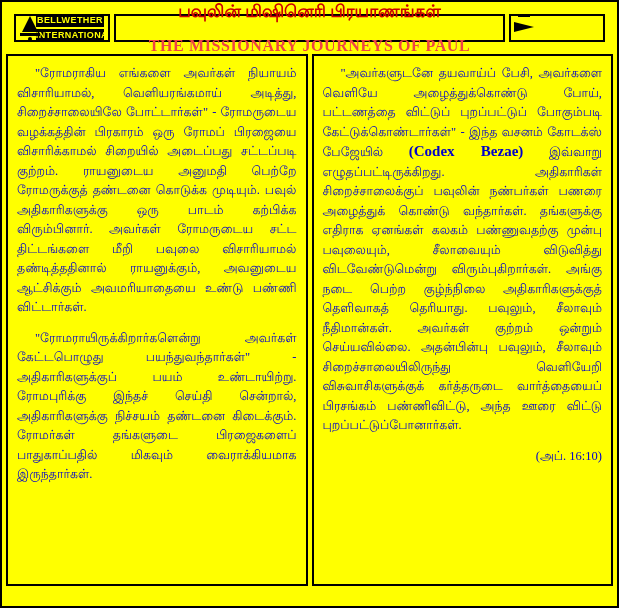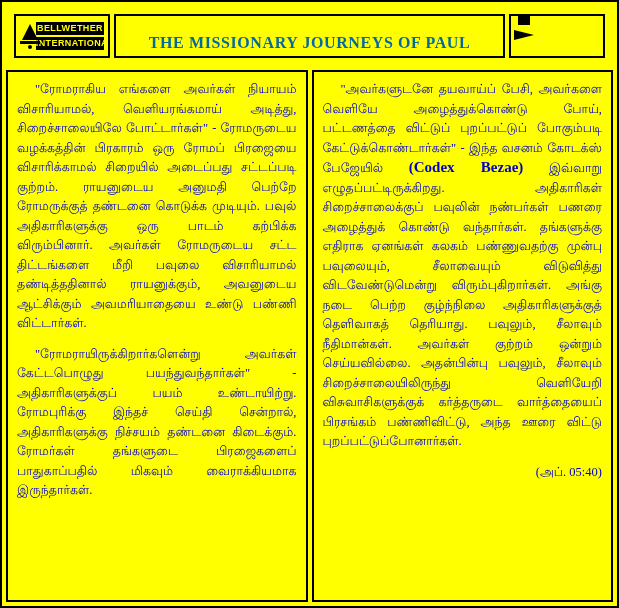--- a/index.html
+++ b/index.html
@@ -15,21 +15,21 @@
     border: 2px solid #000000;
     box-sizing: border-box;
     font-family: "Liberation Serif", serif;
     overflow: hidden;
   }
 
   
   .header {
     display: flex;
     align-items: stretch;
-    height: 68px;
+    height: 52px;
     box-sizing: border-box;
     padding: 12px;
     gap: 4px;
   }
   .logo-box {
     width: 96px;
     background: #ffff00;
     border: 2px solid #000000;
     box-sizing: border-box;
     display: flex;
@@ -131,21 +131,21 @@
   }
   .title-tamil {
     color: #cc0000;
     font-size: 17px;
     font-weight: bold;
     line-height: 22px;
     text-align: center;
     font-family: "Liberation Serif", serif;
   }
   .title-english {
-    color: #0369a1;
+    color: #ef4444;
     font-size: 16px;
     font-weight: bold;
     letter-spacing: .6px;
     text-align: center;
     line-height: 20px;
     margin-top: 13px;
     font-family: "Liberation Serif", serif;
   }
 
   
@@ -194,20 +194,21 @@
         <div class="bell-lip"></div>
         <div class="bell-clapper"></div>
       </div>
       <div class="logo-stack">
         <div class="logo-bar">BELLWETHER</div>
         <div class="logo-bar second">INTERNATIONAL</div>
       </div>
     </div>
 
     <div class="title-box">
+      <div class="title-tamil">பவுலின் மிஷினெரி பிரயாணங்கள்</div>
       <div class="title-english">THE MISSIONARY JOURNEYS OF PAUL</div>
     </div>
 
     <div class="logo-box">
       <div class="gn-emblem">
         <div class="horn"></div>
         <div class="flag"></div>
       </div>
     </div>
 
@@ -215,18 +216,18 @@
 
   <div class="columns">
 
     <div class="column">
       <p class="para">"ரோமராகிய எங்களை அவர்கள் நியாயம் விசாரியாமல், வெளியரங்கமாய் அடித்து, சிறைச்சாலையிலே போட்டார்கள்" - ரோமருடைய வழக்கத்தின் பிரகாரம் ஒரு ரோமப் பிரஜையை விசாரிக்காமல் சிறையில் அடைப்பது சட்டப்படி குற்றம். ராயனுடைய அனுமதி பெற்றே ரோமருக்குத் தண்டனை கொடுக்க முடியும். பவுல் அதிகாரிகளுக்கு ஒரு பாடம் கற்பிக்க விரும்பினார். அவர்கள் ரோமருடைய சட்ட திட்டங்களை மீறி பவுலை விசாரியாமல் தண்டித்ததினால் ராயனுக்கும், அவனுடைய ஆட்சிக்கும் அவமரியாதையை உண்டு பண்ணி விட்டார்கள்.</p>
       <p class="para">"ரோமராயிருக்கிறார்களென்று அவர்கள் கேட்டபொழுது பயந்துவந்தார்கள்" - அதிகாரிகளுக்குப் பயம் உண்டாயிற்று. ரோமபுரிக்கு இந்தச் செய்தி சென்றால், அதிகாரிகளுக்கு நிச்சயம் தண்டனை கிடைக்கும். ரோமர்கள் தங்களுடை பிரஜைகளைப் பாதுகாப்பதில் மிகவும் வைராக்கியமாக இருந்தார்கள்.</p>
     </div>
 
     <div class="column">
       <p class="para">"அவர்களுடனே தயவாய்ப் பேசி, அவர்களை வெளியே அழைத்துக்கொண்டு போய், பட்டணத்தை விட்டுப் புறப்பட்டுப் போகும்படி கேட்டுக்கொண்டார்கள்" - இந்த வசனம் கோடக்ஸ் பேஜேயில் <span class="codex">(Codex Bezae)</span> இவ்வாறு எழுதப்பட்டிருக்கிறது. அதிகாரிகள் சிறைச்சாலைக்குப் பவுலின் நண்பர்கள் பணரை அழைத்துக் கொண்டு வந்தார்கள். தங்களுக்கு எதிராக ஏனங்கள் கலகம் பண்ணுவதற்கு முன்பு பவுலையும், சீலாவையும் விடுவித்து விடவேண்டுமென்று விரும்புகிறார்கள். அங்கு நடை பெற்ற குழ்ந்நிலை அதிகாரிகளுக்குத் தெளிவாகத் தெரியாது. பவுலும், சீலாவும் நீதிமான்கள். அவர்கள் குற்றம் ஒன்றும் செய்யவில்லை. அதன்பின்பு பவுலும், சீலாவும் சிறைச்சாலையிலிருந்து வெளியேறி விசுவாசிகளுக்குக் கர்த்தருடை வார்த்தையைப் பிரசங்கம் பண்ணிவிட்டு, அந்த ஊரை விட்டு புறப்பட்டுப்போனார்கள்.</p>
-      <p class="para noindent" style="text-align:right;">(அப். 05:40)</p>
+      <p class="para noindent" style="text-align:right;">(அப். 16:10)</p>
     </div>
 
   </div>
 
 </div>
 
 </body></html>

